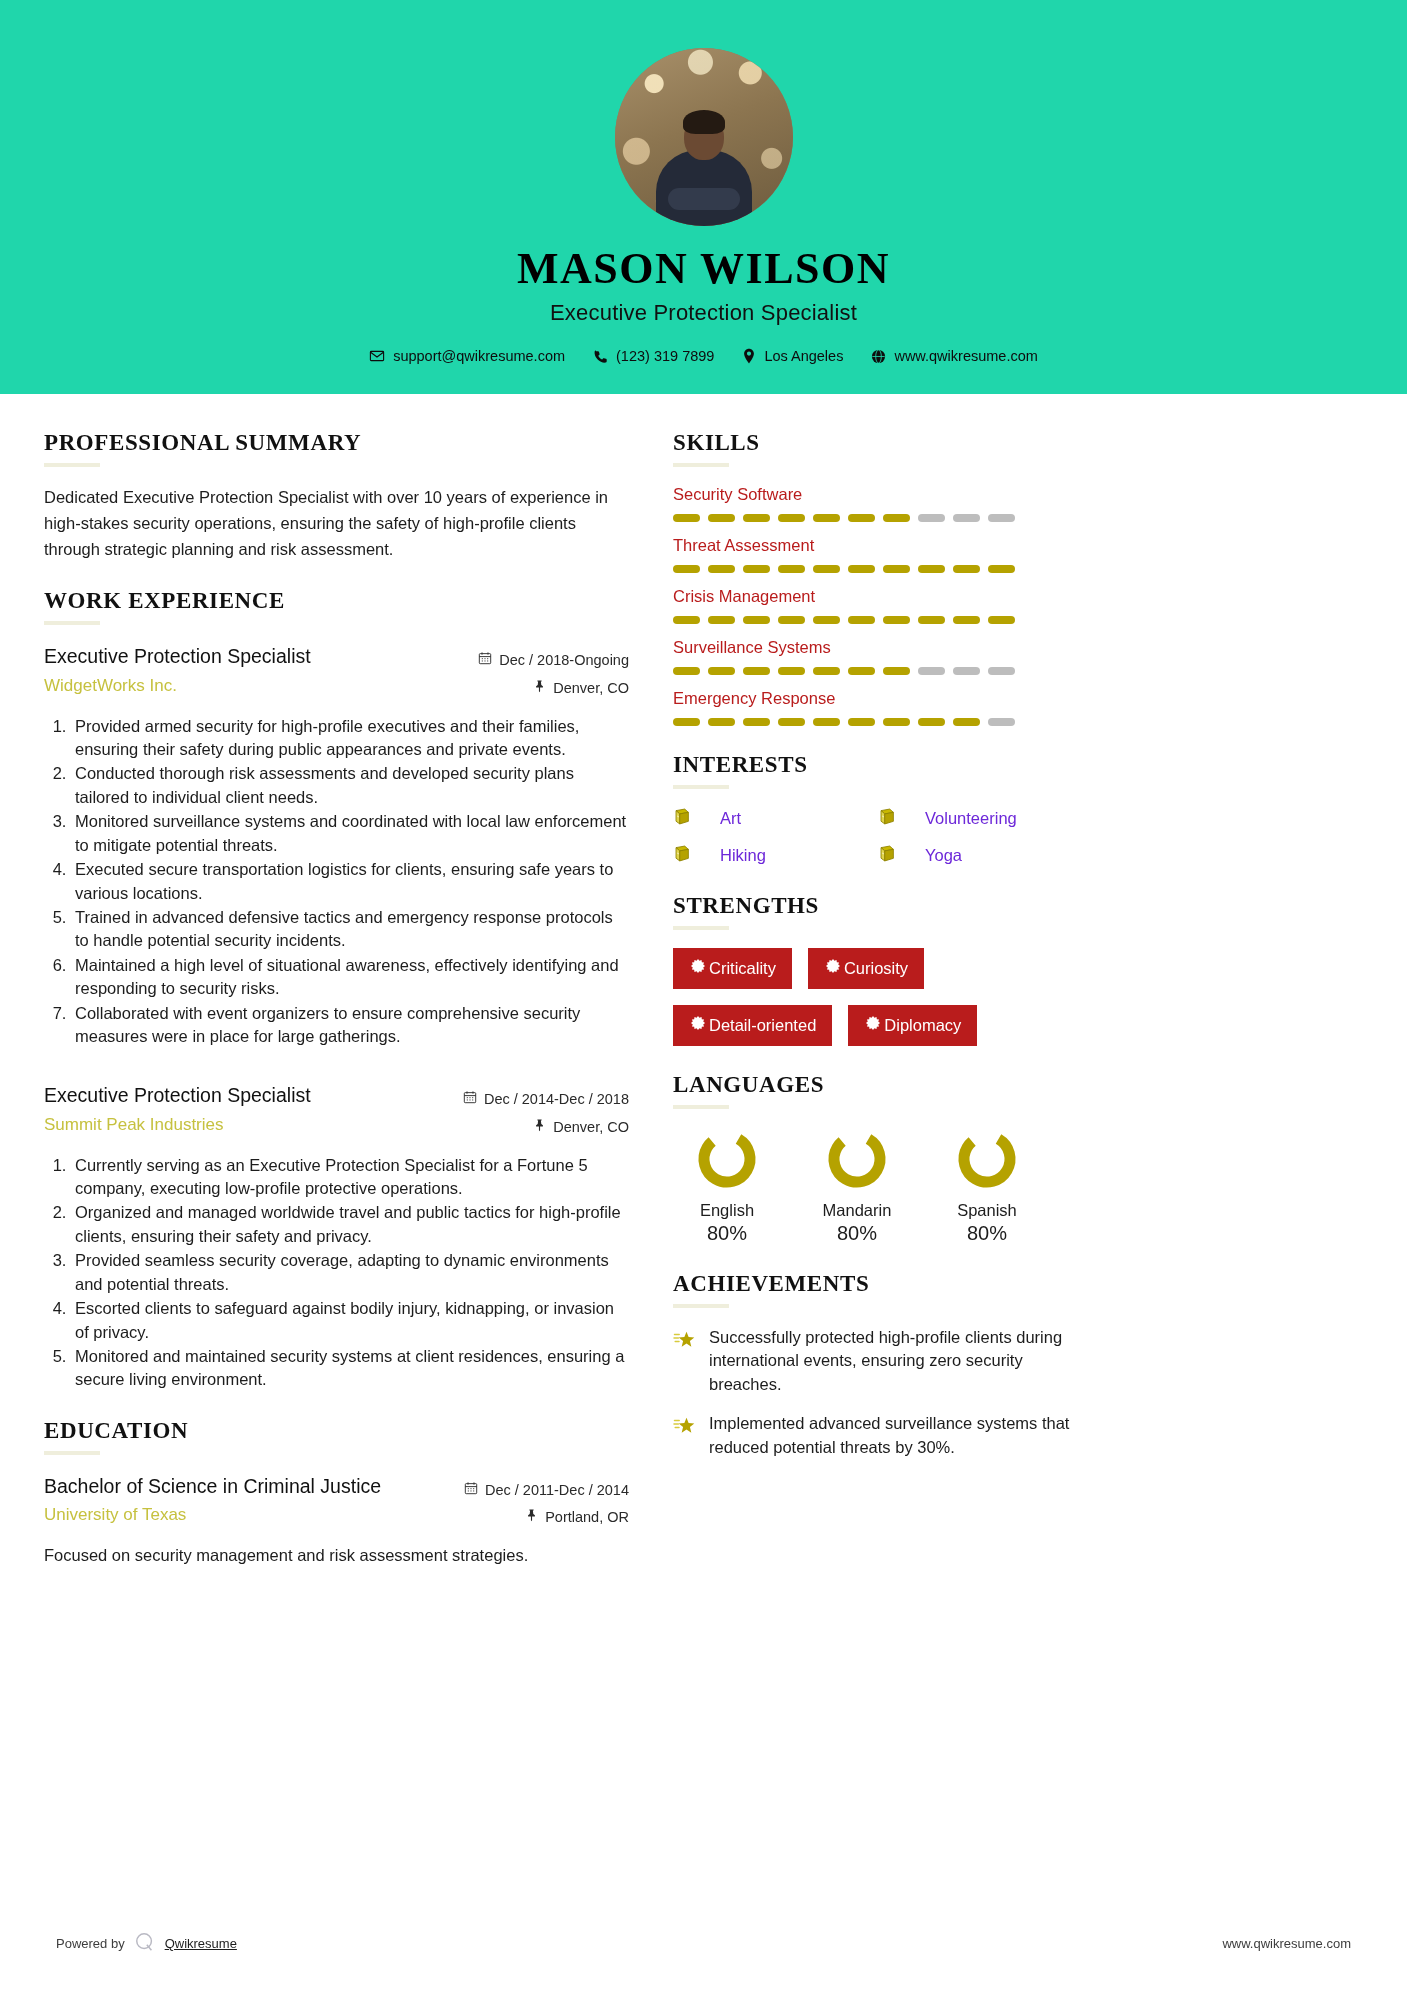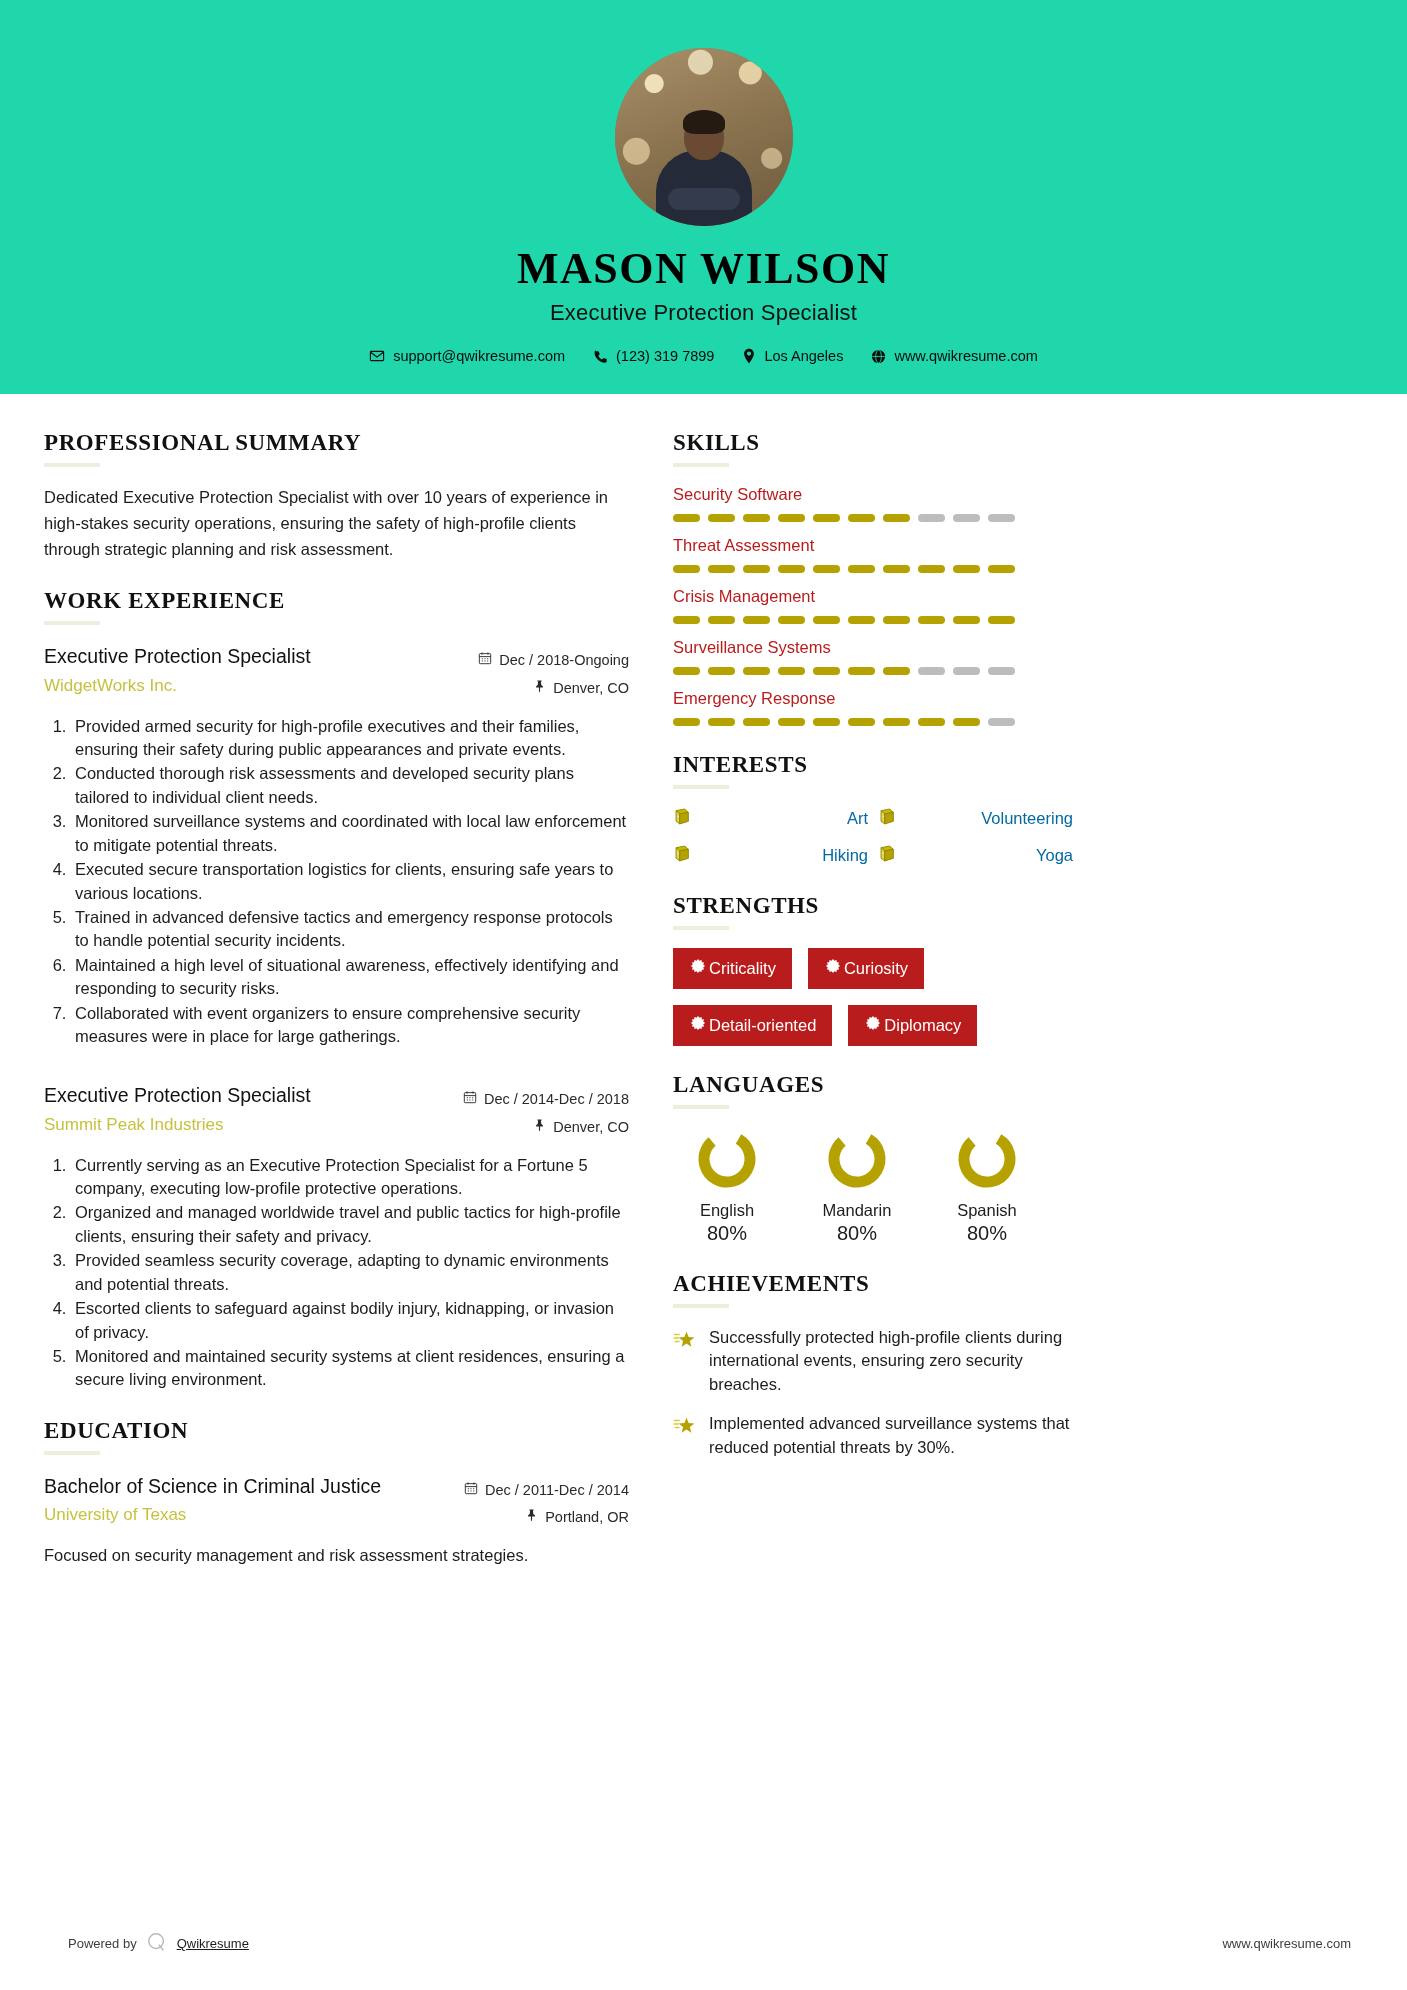--- a/index.html
+++ b/index.html
@@ -233,24 +233,23 @@
   
   .interests-grid {
     display: grid;
     grid-template-columns: 1fr 1fr;
     row-gap: 14px;
     column-gap: 10px;
   }
   .interest {
     display: flex;
     align-items: center;
-    gap: 15px;
+    gap: 28px;
     font-size: 16.5px;
-    color: #0369a1;
-    justify-content: space-between;
+    color: #6d28d9;
   }
 
   
   .strengths-wrap {
     display: flex;
     flex-wrap: wrap;
     gap: 16px;
   }
   .strength-chip {
     display: inline-flex;
@@ -293,21 +292,21 @@
   .ach-text {
     font-size: 16.5px;
     line-height: 1.42;
     color: #1d1d1d;
   }
   .ach-icon { flex: none; margin-top: 2px; }
 
   
   .footer {
     position: absolute;
-    left: 12px;
+    left: 0;
     right: 0;
     bottom: 34px;
     padding: 0 56px;
     display: flex;
     justify-content: space-between;
     align-items: center;
     font-size: 13px;
     color: #3d3d3d;
   }
   .footer-left {

